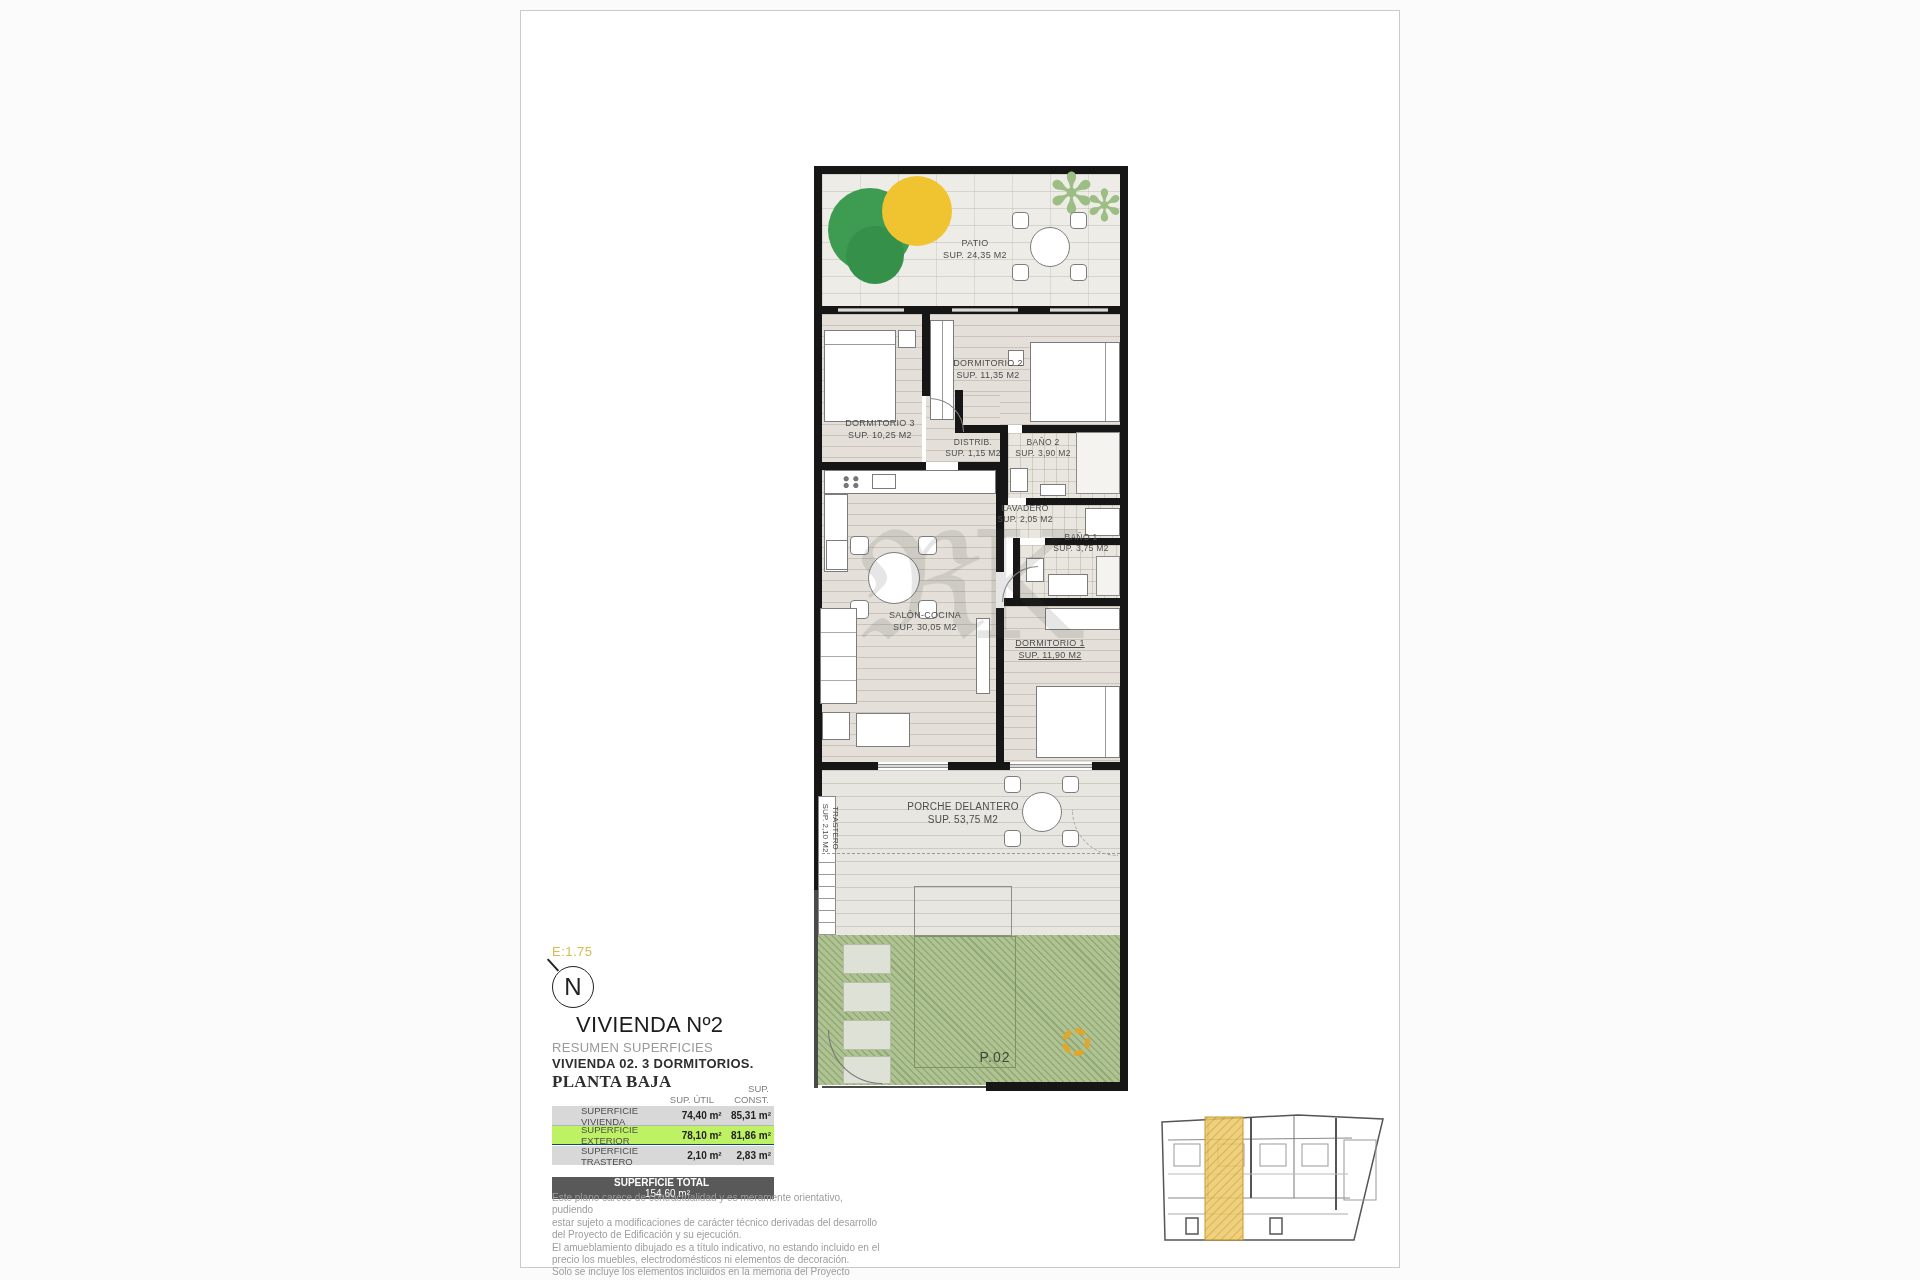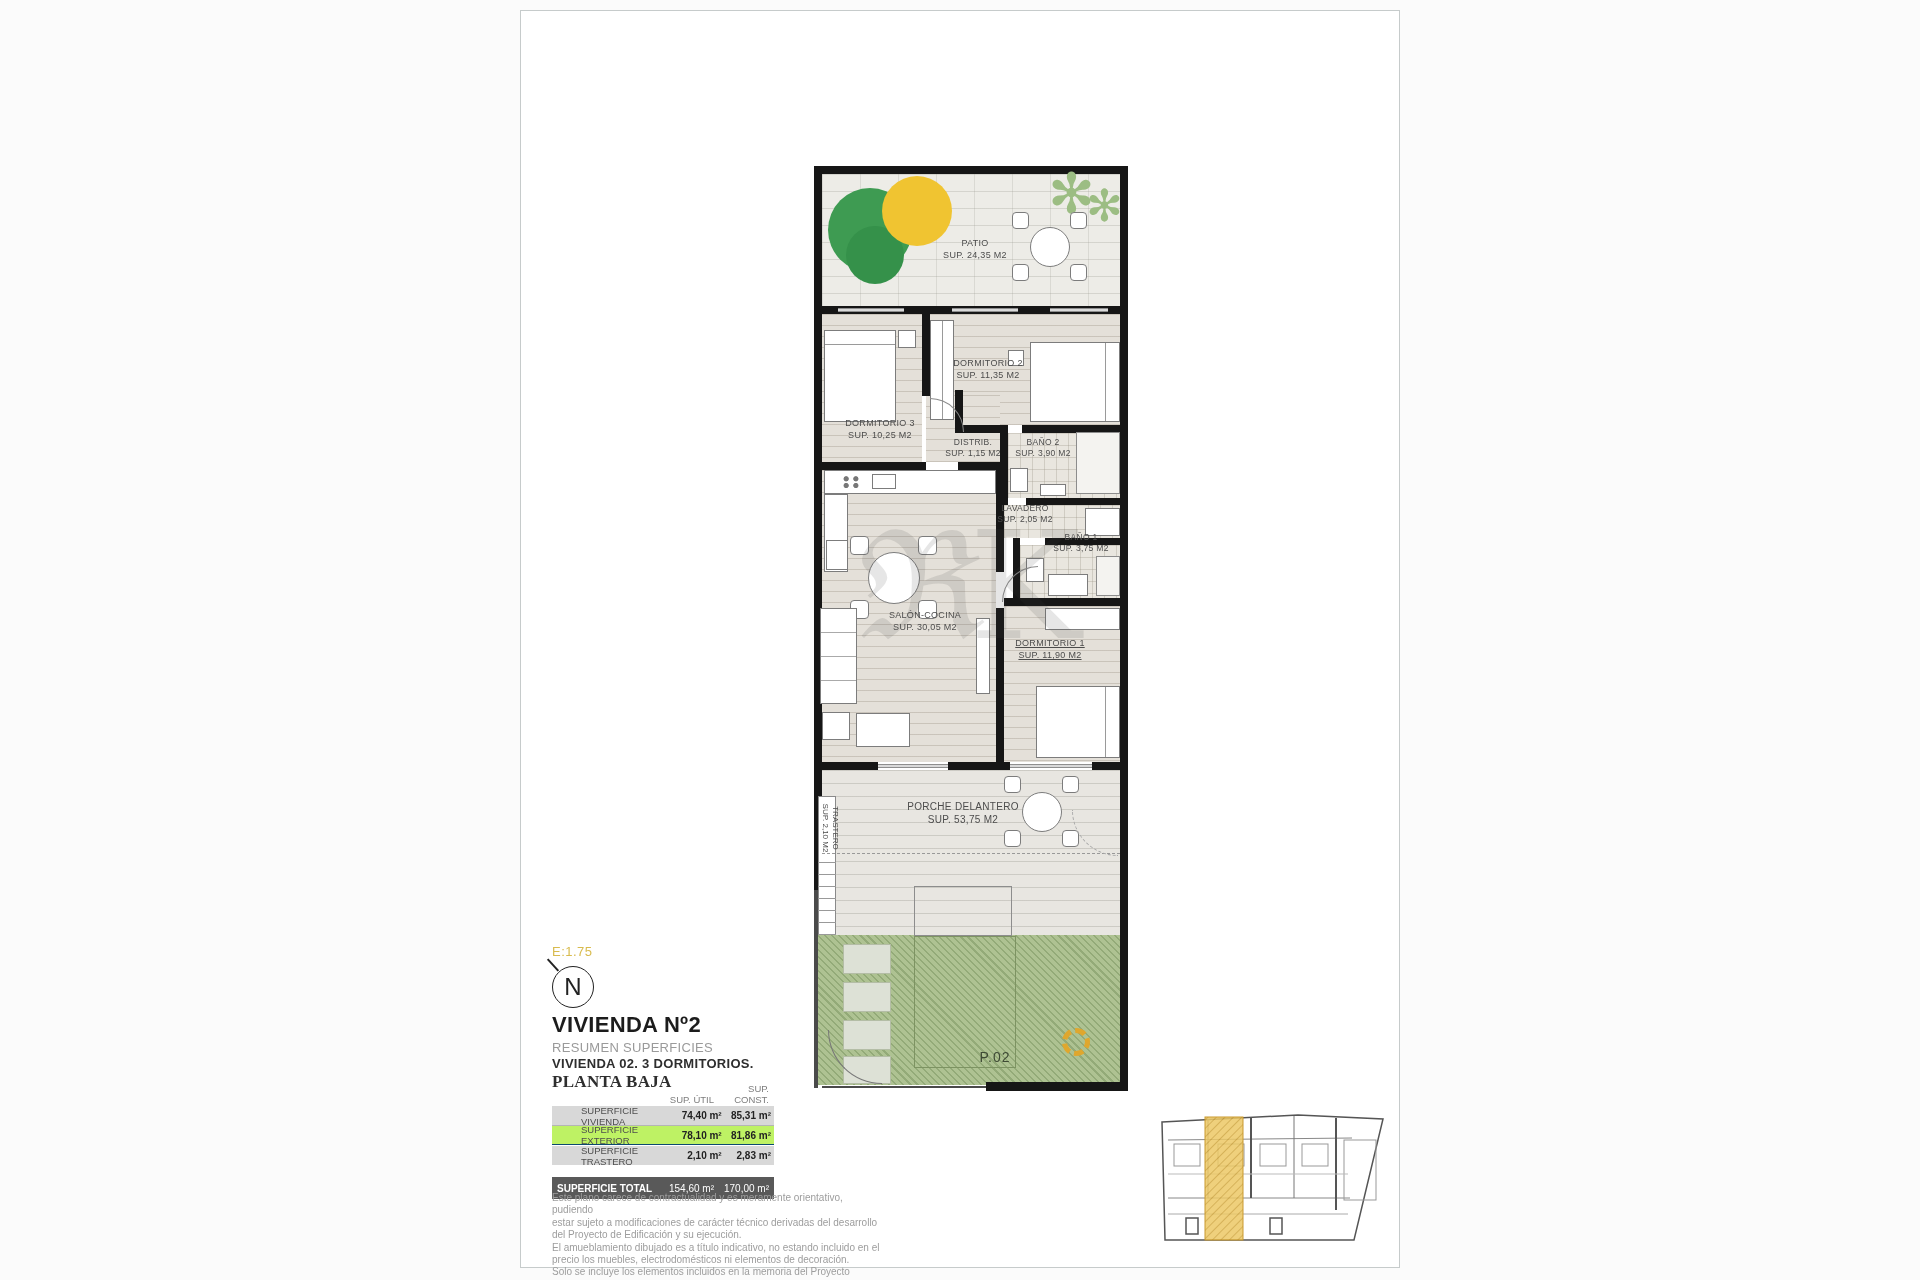--- a/index.html
+++ b/index.html
@@ -54,35 +54,35 @@
 
   .palm { position:absolute; color:#9cbd83; font-size:56px; line-height:1; }
 
   
   .scale-label { position:absolute; left:552px; top:944px; font-size:13px; color:#d8bb4e; letter-spacing:.5px; }
   .north { position:absolute; left:552px; top:966px; width:42px; height:42px; border:1.6px solid #222;
     border-radius:50%; display:flex; align-items:center; justify-content:center;
     font-size:24px; color:#222; }
   .north-tick { position:absolute; left:545px; top:964px; width:16px; height:2px; background:#222; transform:rotate(48deg); }
 
-  .title { position:absolute; left:552px; top:1012px; font-size:22px; font-weight:bold; color:#1c1c1c; letter-spacing:.3px; }
+  .title { position:absolute; left:576px; top:1012px; font-size:22px; font-weight:normal; color:#1c1c1c; letter-spacing:.3px; }
   .sub1 { position:absolute; left:552px; top:1040px; font-size:13px; color:#9a9a9a; letter-spacing:.3px; }
   .sub2 { position:absolute; left:552px; top:1056px; font-size:13px; color:#2e2e2e; font-weight:bold; letter-spacing:.3px; }
   .sub3 { position:absolute; left:552px; top:1072px; font-size:17px; color:#2e2e2e; font-weight:bold; letter-spacing:.3px;font-family:Liberation Serif, serif; }
 
   .sup-table { position:absolute; left:552px; top:1090px; width:222px; font-size:10px; color:#444; }
   .sup-head { display:flex; height:15px; align-items:flex-end; color:#7d7d7d; font-size:9.5px; }
   .sup-row { display:flex; height:20px; align-items:center; border-top:1px solid #fff;padding-left:24px; }
   .sup-row.gray { background:#d8d8d8; }
   .sup-row.white { background:#bef264; border-top:1px solid #b5b5b5; border-bottom:1px solid #0c4a6e; }
   .c-label { width:108px; padding-left:5px; font-size:9.5px; color:#4e4e4e; }
   .c-util  { width:54px; text-align:right; font-weight:bold; color:#222; }
   .c-const { width:58px; text-align:right; font-weight:bold; color:#222; padding-right:3px; }
   .sup-head .c-util, .sup-head .c-const { font-weight:normal; color:#7d7d7d; }
-  .sup-total { display:flex; height:22px; align-items:center; background:#595959; color:#fff; margin-top:12px; }
+  .sup-total { display:flex; height:22px; align-items:center; background:#595959; color:#fff; margin-top:12px;flex-direction:column; }
   .sup-total .c-label { color:#fff; font-weight:bold; font-size:10px; }
   .sup-total .c-util, .sup-total .c-const { color:#fff; font-weight:normal; }
 
   .disclaimer { position:absolute; left:552px; top:1192px; width:330px; font-size:10px;
     color:#9d9d9d; line-height:1.24; }
 
   .keyplan { position:absolute; left:1148px; top:1100px; }
 </style>
 </head>
 <body>

